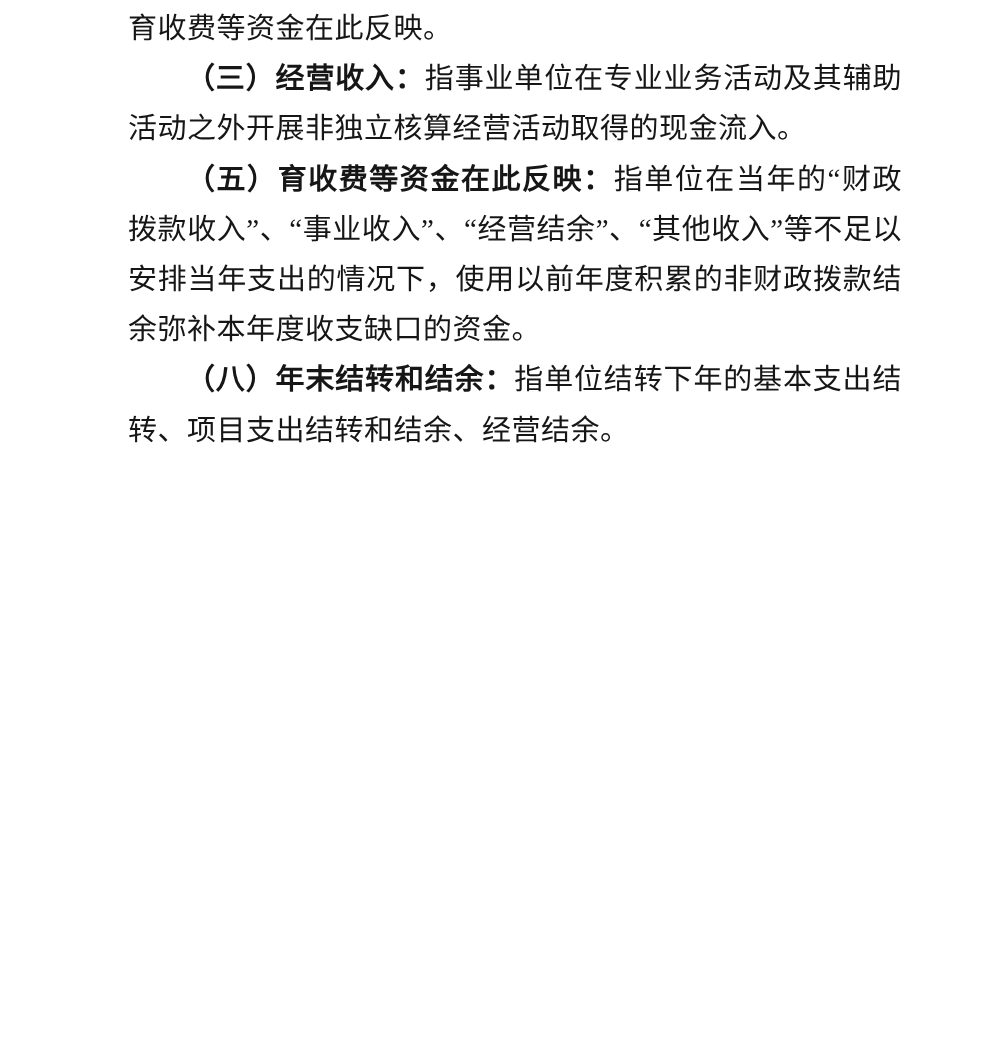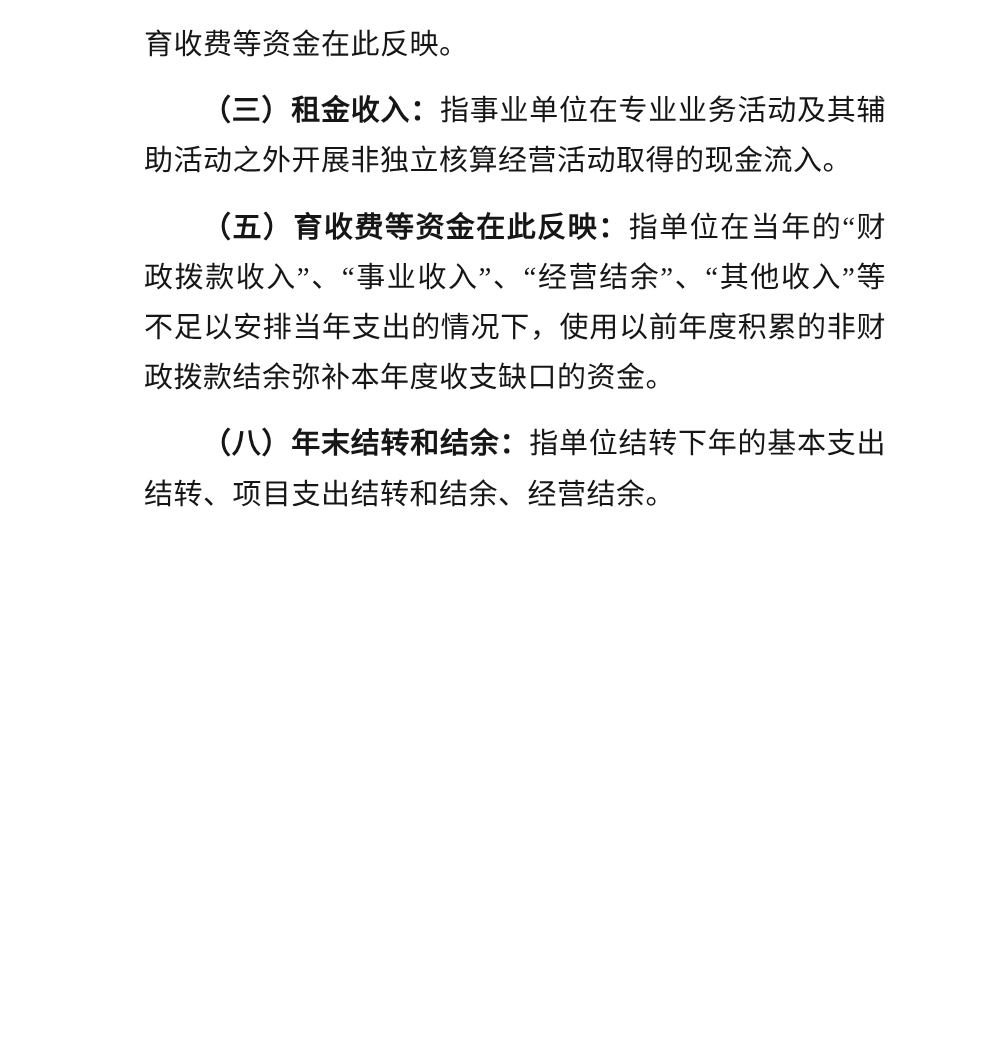--- a/index.html
+++ b/index.html
@@ -13,21 +13,21 @@
     overflow: hidden;
   }
   .page {
     box-sizing: border-box;
     width: 1000px;
     height: 1056px;
     padding: 3px 98px 0 128px;
     background: #ffffff;
   }
   .doc-paragraph {
-    margin: 16px;
+    margin: 0;
     font-family: "Liberation Serif", "DejaVu Serif", serif;
     font-size: 29px;
     line-height: 50.2px;
     color: #161616;
     text-align: justify;
     text-justify: inter-character;
     text-indent: 2em;
     letter-spacing: 0.5px;
   }
   .doc-paragraph.continuation {
@@ -37,21 +37,21 @@
     font-weight: 700;
   }
 </style>
 </head>
 <body>
 
 <div class="page">
 
   <p class="doc-paragraph continuation"><span class="lead"></span><span>育收费等资金在此反映。</span></p>
 
-  <p class="doc-paragraph"><span class="lead">（三）租金收入：</span><span>指事业单位在专业业务活动及其辅助活动之外开展非独立核算经营活动取得的现金流入。</span></p>
+  <p class="doc-paragraph"><span class="lead">（三）经营收入：</span><span>指事业单位在专业业务活动及其辅助活动之外开展非独立核算经营活动取得的现金流入。</span></p>
 
 
   <p class="doc-paragraph"><span class="lead">（五）育收费等资金在此反映：</span><span>指单位在当年的“财政拨款收入”、“事业收入”、“经营结余”、“其他收入”等不足以安排当年支出的情况下，使用以前年度积累的非财政拨款结余弥补本年度收支缺口的资金。</span></p>
 
 
 
   <p class="doc-paragraph"><span class="lead">（八）年末结转和结余：</span><span>指单位结转下年的基本支出结转、项目支出结转和结余、经营结余。</span></p>
 
 </div>
 

